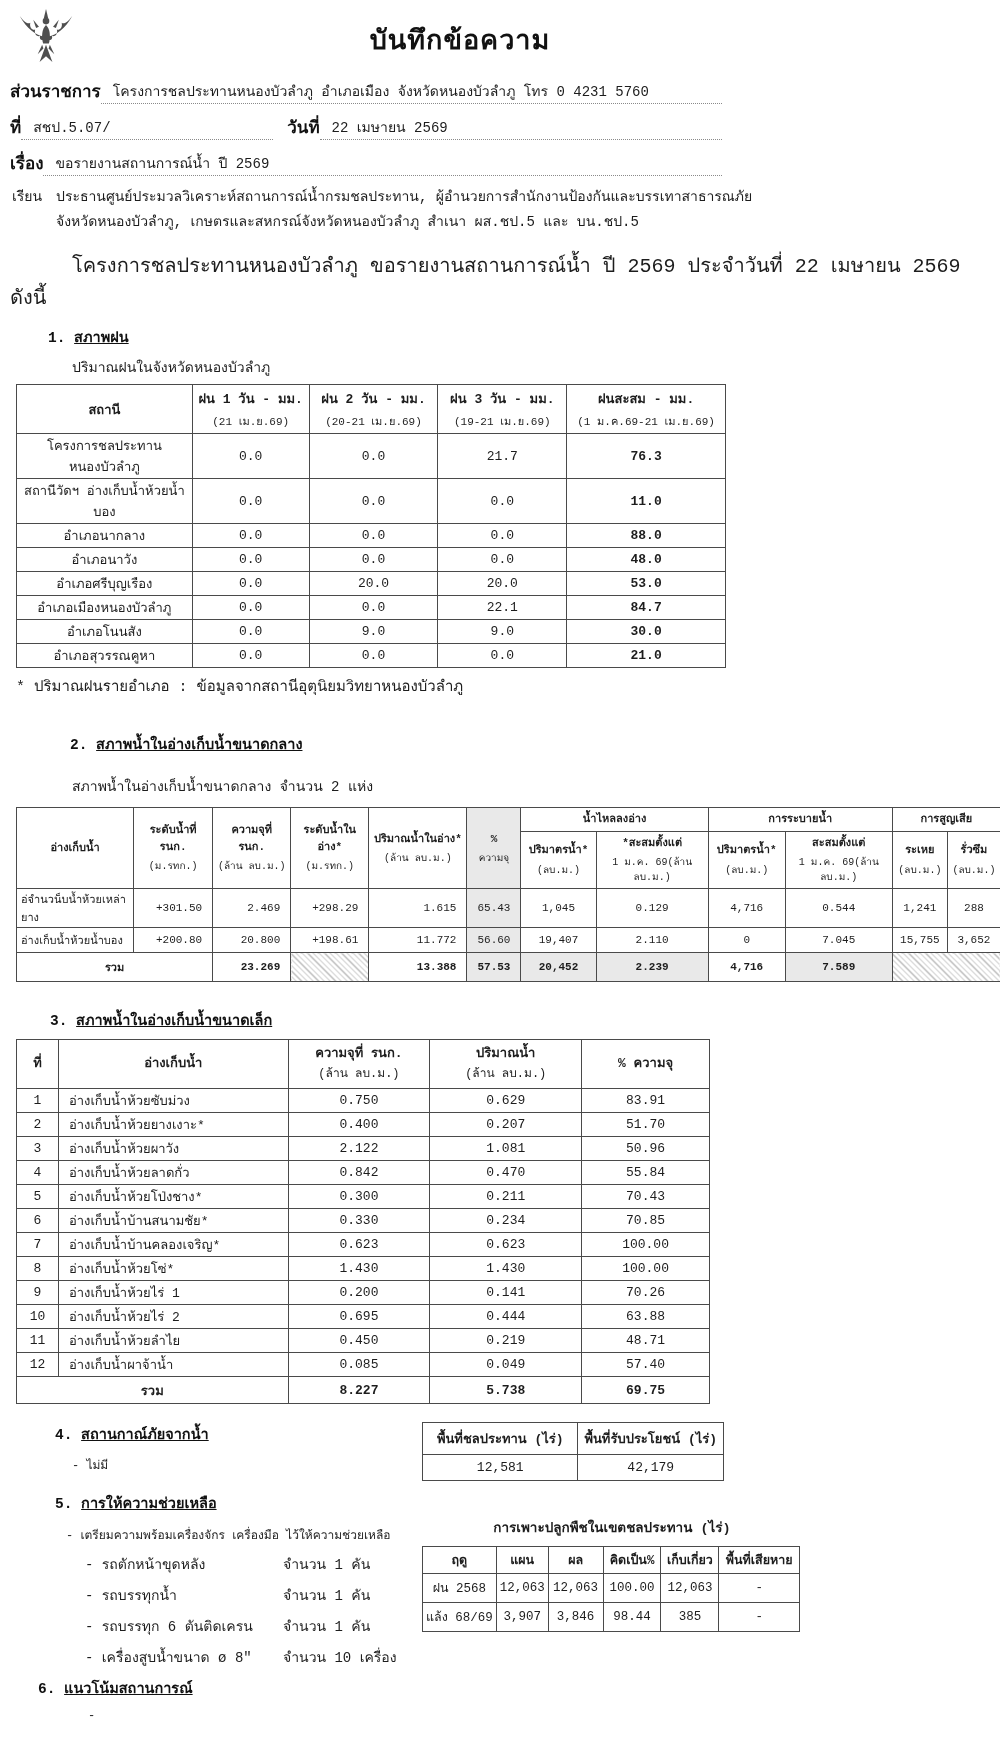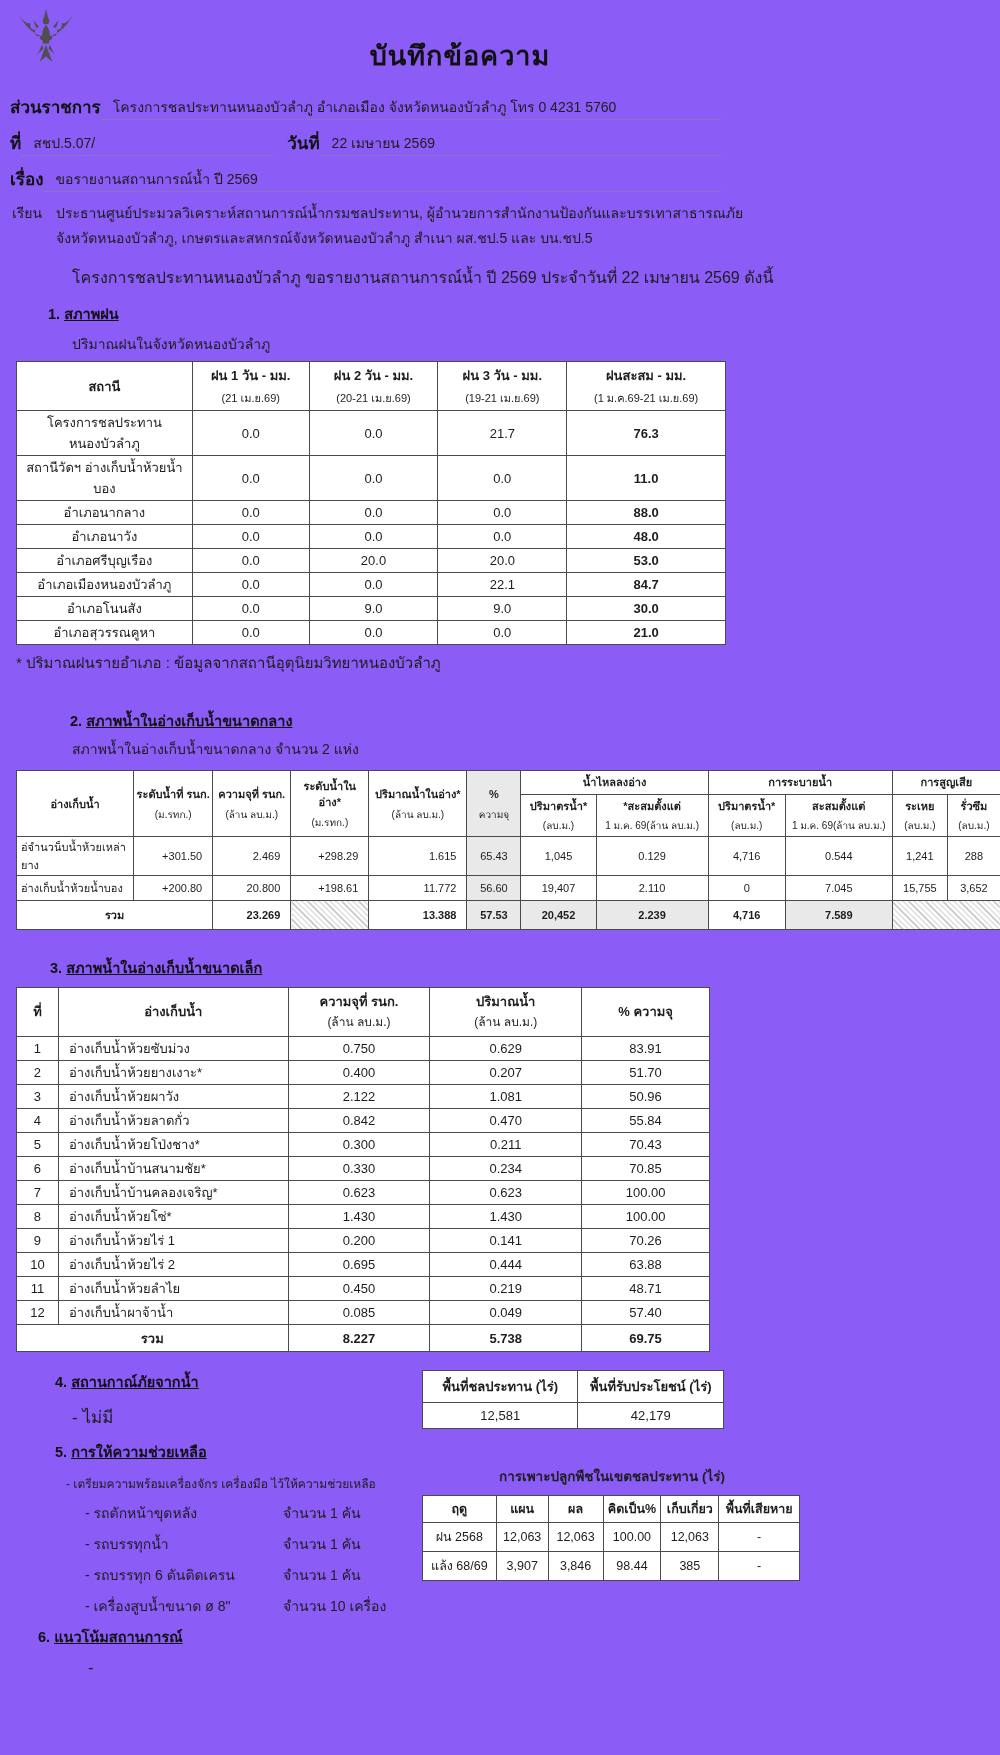--- a/index.html
+++ b/index.html
@@ -1,36 +1,36 @@
 <!DOCTYPE html>
 <html><head>
 <meta charset="utf-8">
 <style>
   * { margin:0; padding:0; box-sizing:border-box; }
   html,body { background:#e8e8e8; }
   .page {
     position:relative; width:1000px; height:1755px; margin:0 auto;
-    background:#8b5cf6; color:#1d1d1d;
-    font-family:Liberation Sans, sans-serif;
-    padding:22px 10px; overflow:hidden;
+    background:#ffffff; color:#1d1d1d;
+    font-family:Liberation Mono, monospace;
+    padding:6px 10px; overflow:hidden;
   }
   .emblem { position:absolute; top:8px; left:14px; width:64px; height:62px; }
   .doc-title { width:880px; margin-left:10px; text-align:center; padding-top:12px;
     font-size:27px; font-weight:bold; color:#111; letter-spacing:1px; }
 
   .form { margin-top:16px; width:712px; font-size:14px; }
   .form-line { display:flex; align-items:flex-end; margin-bottom:9px; }
   .lbl { font-weight:bold; font-size:17px; white-space:nowrap; color:#111; }
   .fill { border-bottom:1.5px dotted #8a8a8a; padding:0 6px 1px 12px; }
   .grow { flex:1; }
   .w250 { width:252px; }
 
   .to-block { display:flex; margin-top:8px; font-size:14px; line-height:1.8; }
   .to-block .lbl2 { width:44px; margin-left:2px; }
-  .intro { margin-top:14px; text-indent:62px; font-size:16px; }
+  .intro { margin-top:14px; text-indent:62px; font-size:20px; }
 
   .sec-head { font-weight:bold; font-size:14.5px; color:#111; }
   .sec-head .t { text-decoration:underline; }
   .subtitle { font-size:14px; margin-left:62px; }
 
   table { border-collapse:collapse; background:#fff; }
   th, td { border:1px solid #4a4a4a; }
 
   
   .rain { width:710px; margin:6px 0 0 6px; font-size:13px; }
@@ -59,21 +59,21 @@
   .small .total td { font-weight:bold; height:27px; }
 
   
   .row45 { display:flex; margin-top:18px; }
   .colL { width:412px; }
   .colR4 { width:302px; }
   .area { width:302px; font-size:13px; }
   .area th { font-weight:bold; padding:5px 2px; }
   .area td { text-align:center; height:26px; }
 
-  .dash-item { font-size:17px; margin:10px 0 0 62px; }
+  .dash-item { font-size:12px; margin:10px 0 0 62px; }
   .equip-line { display:flex; font-size:14px; margin:9px 0 0 75px; }
   .equip-line .nm { width:198px; }
   .intro5 { font-size:12px; margin:9px 0 0 56px; }
 
   .colR5 { width:380px; }
   .crop-title { text-align:center; font-weight:bold; font-size:13.5px; margin-bottom:8px; }
   .crop { width:378px; font-size:12.5px; }
   .crop th { font-weight:bold; padding:3px 1px; }
   .crop td { text-align:center; height:29px; }
   .footnote { font-size:15px; margin:6px 0 0 6px; }
@@ -231,21 +231,21 @@
           <td class="b">21.0</td>
         </tr>
       </tbody>
   </table>
   <div class="footnote">* ปริมาณฝนรายอำเภอ : ข้อมูลจากสถานีอุตุนิยมวิทยาหนองบัวลำภู</div>
 
   <div class="sec-head mt34 ml60">
     <span>2.</span>
     <span class="t">สภาพน้ำในอ่างเก็บน้ำขนาดกลาง</span>
   </div>
-  <div class="subtitle" style="margin-top:6px;">สภาพน้ำในอ่างเก็บน้ำขนาดกลาง จำนวน  2  แห่ง</div>
+  <div class="subtitle" style="margin-top:20px;">สภาพน้ำในอ่างเก็บน้ำขนาดกลาง จำนวน  2  แห่ง</div>
 
   <table class="med">
     <colgroup>
       <col style="width:117px">
         <col style="width:79px">
         <col style="width:78px">
         <col style="width:78px">
       <col style="width:98px">
         <col style="width:54px">
         <col style="width:75px">

